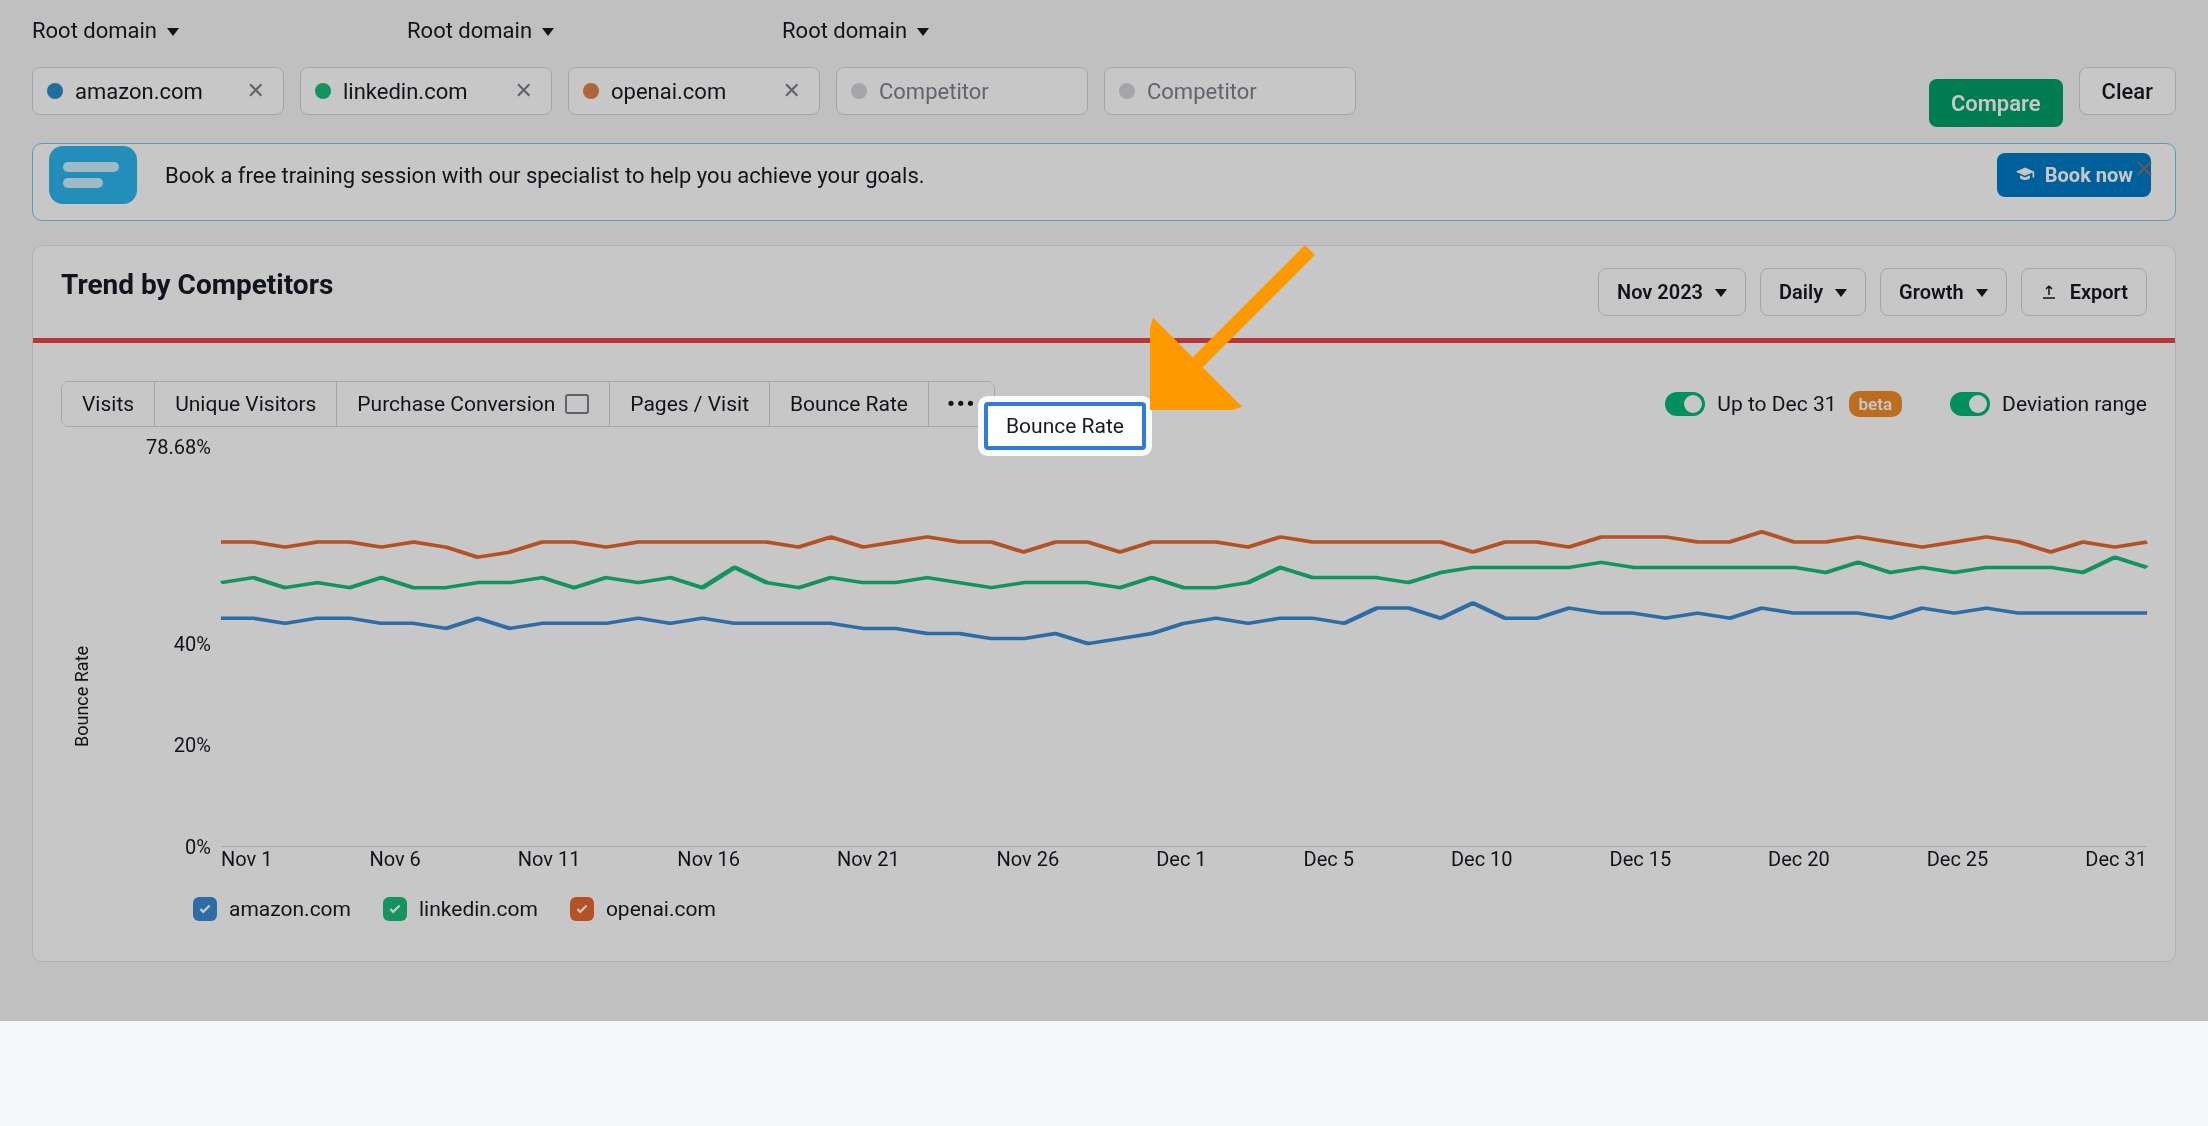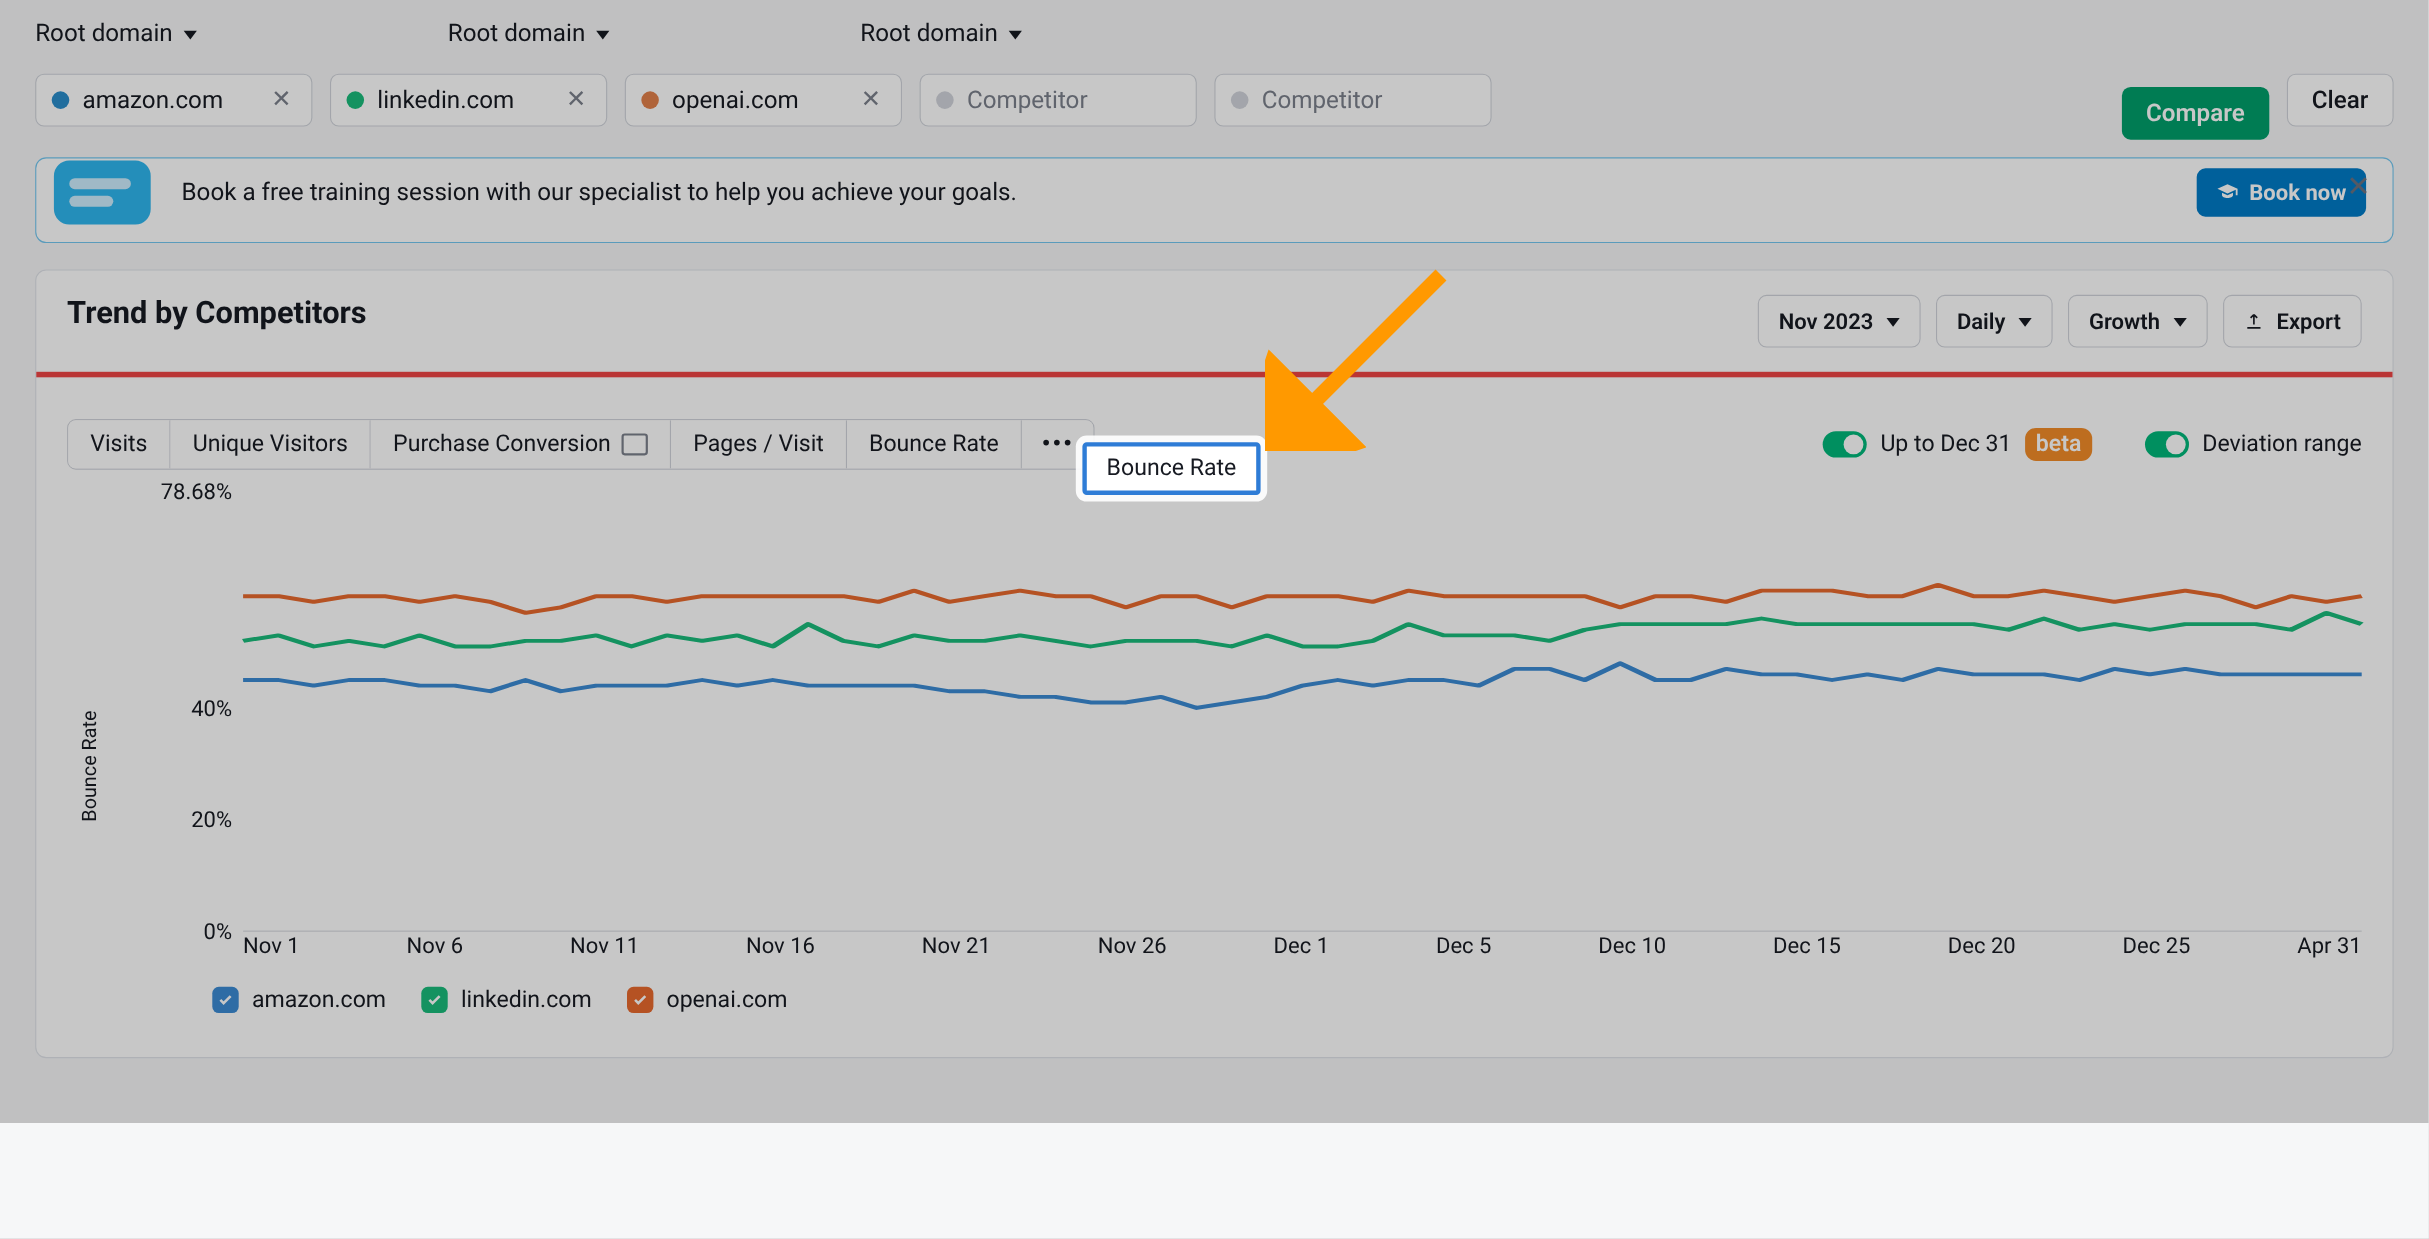--- a/index.html
+++ b/index.html
@@ -86,21 +86,21 @@
     display: inline-flex; align-items: center; gap: 10px; cursor: pointer; background:#fff;
   }
   .metric-tab:last-child { border-right: none; }
   .metric-tab.more { padding: 10px 18px; }
   .metric-tab .desktop-icon { width: 20px; height: 16px; border: 2px solid #7c818c; border-radius: 3px; position: relative; }
   .metric-tab .dots { letter-spacing: 2px; font-weight: 900; color: #171a22; }
   .toggle-row { display: inline-flex; gap: 48px; align-items: center; font-size: 21px;}
   .toggle { display: inline-flex; align-items: center; gap: 12px; }
   .switch { width: 40px; height: 24px; border-radius: 12px; background: #00b87a; position: relative; }
   .switch::after { content:""; position:absolute; right:3px; top:3px; width:18px; height:18px; background:#fff; border-radius:50%; }
-  .badge { background: #f28c28; color: #fff; font-size: 21px; padding: 3px 10px; border-radius: 10px; font-weight: 600; }
+  .badge { background: #f28c28; color: #fff; font-size: 17px; padding: 3px 10px; border-radius: 10px; font-weight: 600; }
 
   
   .chart-zone { position: relative; padding: 20px 28px 10px 28px; }
   .y-axis-label {
     position: absolute; left: 38px; top: 320px;
     transform: rotate(-90deg); transform-origin: left top;
     font-size: 18px; color: #171a22;
   }
   .chart-inner { margin-left: 60px; }
   .plot { position: relative; height: 400px; margin-left: 100px; }
@@ -288,21 +288,21 @@
               <span>Nov 11</span>
               <span>Nov 16</span>
               <span>Nov 21</span>
               <span>Nov 26</span>
               <span>Dec 1</span>
               <span>Dec 5</span>
               <span>Dec 10</span>
               <span>Dec 15</span>
               <span>Dec 20</span>
               <span>Dec 25</span>
-              <span>Apr 31</span>
+              <span>Dec 31</span>
             </div>
 
           <div class="legend">
             <div class="item">
               <span class="chk blue">
                   <svg viewBox="0 0 24 24" fill="none" stroke="#fff" stroke-width="4">
                     <path d="M4 12l5 5L20 6"></path>
                   </svg>
                 </span>
               <span>amazon.com</span>

